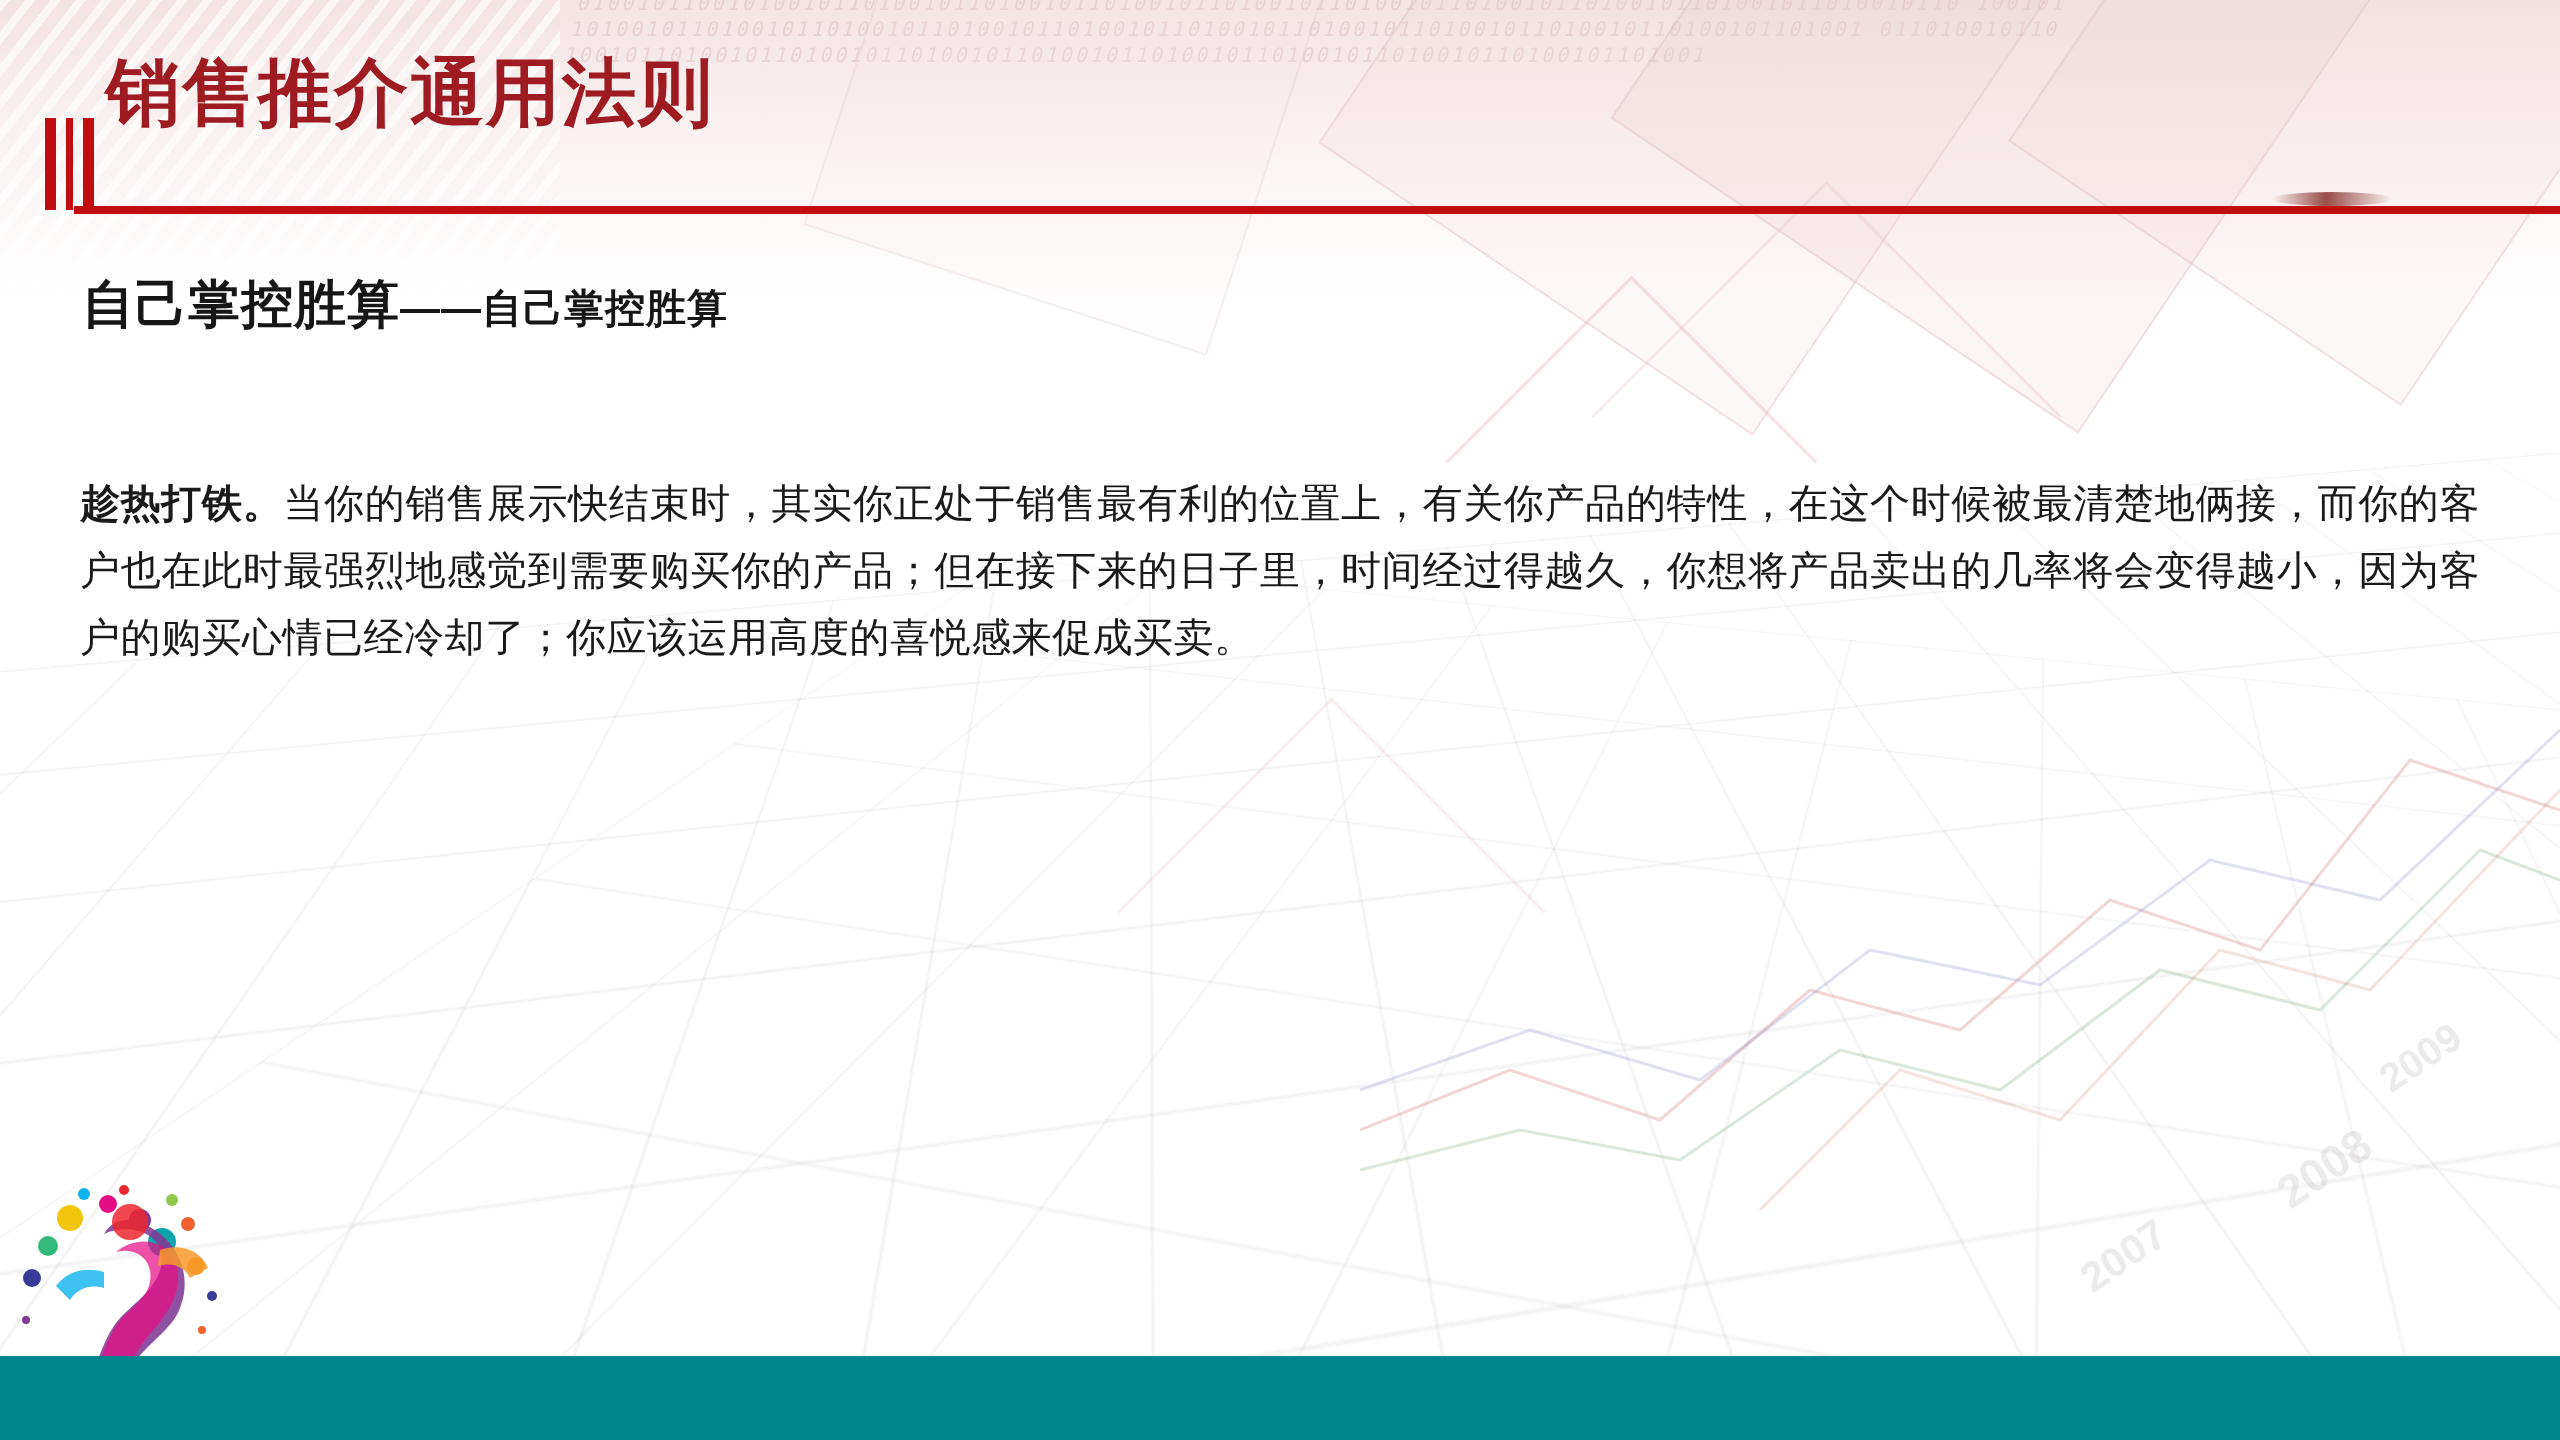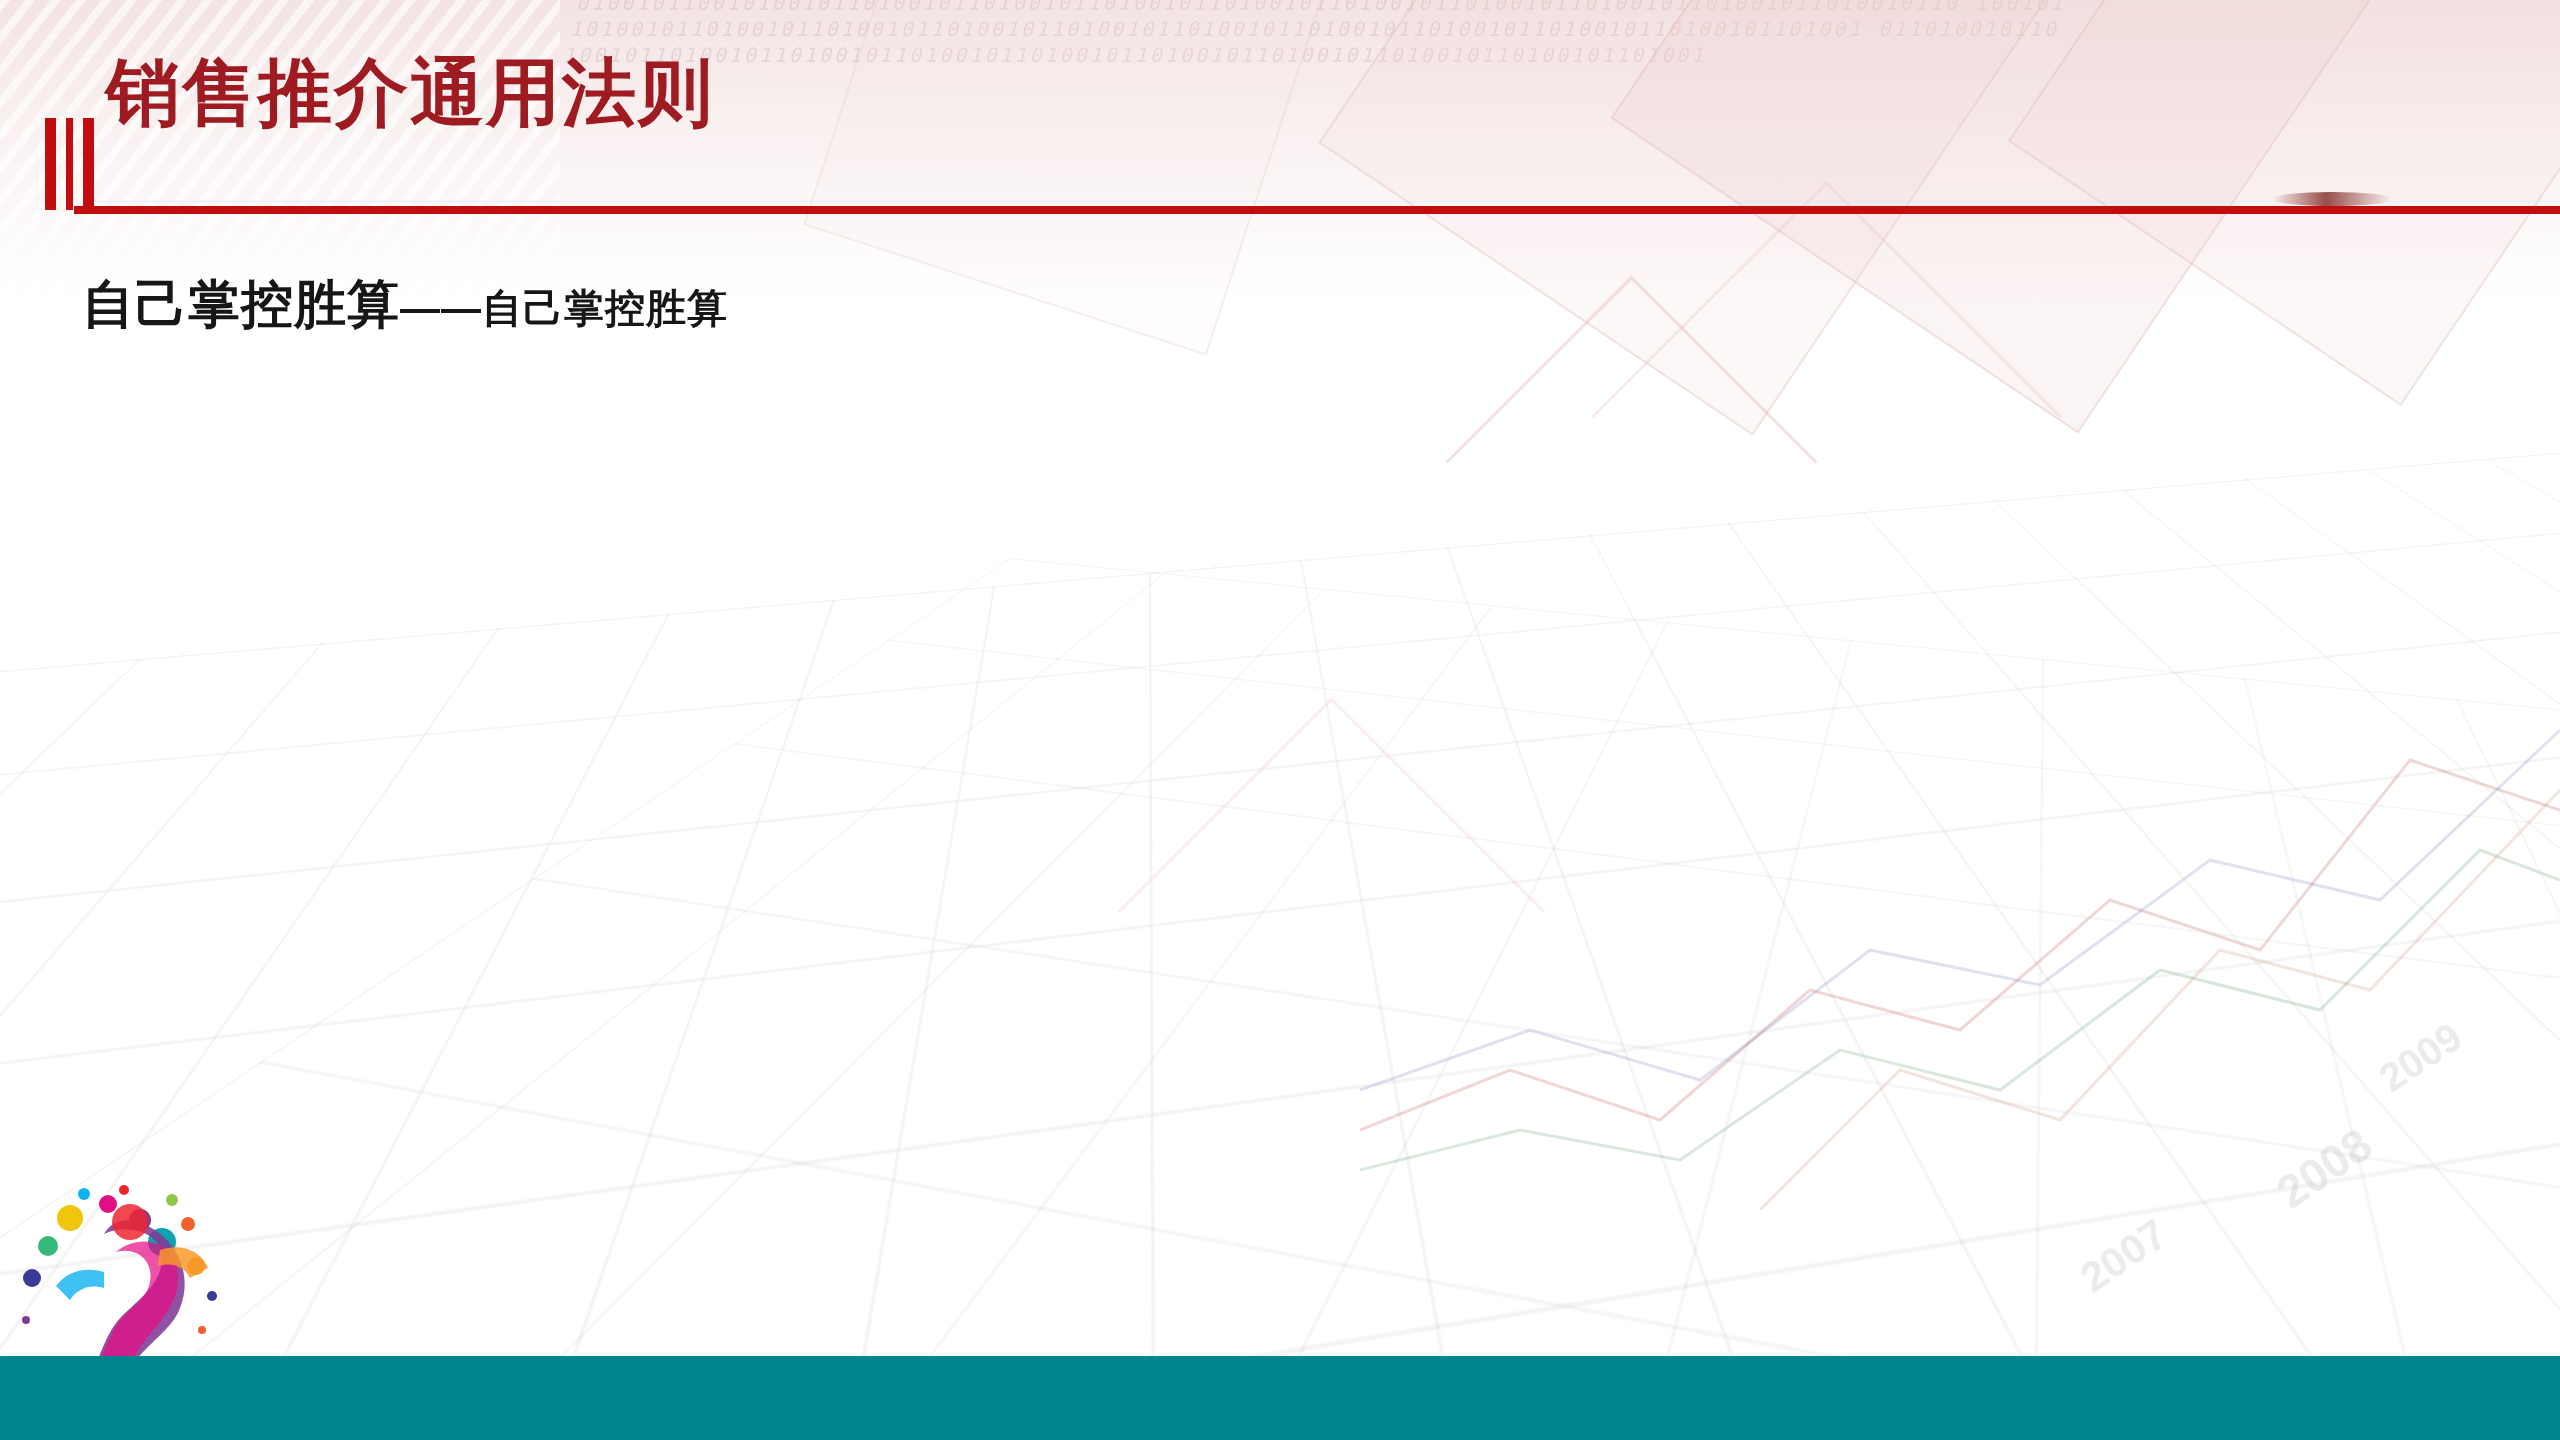--- a/index.html
+++ b/index.html
@@ -276,20 +276,23 @@
     <div class="slide-title">销售推介通用法则</div>
   </div>
   <div class="title-rule"></div>
   <div class="title-rule-cap"></div>
 
   <div class="subtitle">
     <span class="lead">自己掌控胜算</span><span class="tail">——自己掌控胜算</span>
   </div>
 
   <div class="body-block">
+    <p class="para">
+      <b>趁热打铁。</b><span>当你的销售展示快结束时，其实你正处于销售最有利的位置上，有关你产品的特性，在这个时候被最清楚地俩接，而你的客户也在此时最强烈地感觉到需要购买你的产品；但在接下来的日子里，时间经过得越久，你想将产品卖出的几率将会变得越小，因为客户的购买心情已经冷却了；你应该运用高度的喜悦感来促成买卖。</span>
+    </p>
   </div>
 
   <svg class="runner" viewBox="0 0 240 260">
     <g opacity="0.95">
 
       <circle cx="58" cy="38" r="13" fill="#f2c200"></circle>
       <circle cx="96" cy="24" r="9" fill="#e4007f"></circle>
       <circle cx="128" cy="40" r="11" fill="#7b2f8f"></circle>
       <circle cx="150" cy="62" r="14" fill="#00a0a8"></circle>
       <circle cx="36" cy="66" r="10" fill="#2bb673"></circle>

